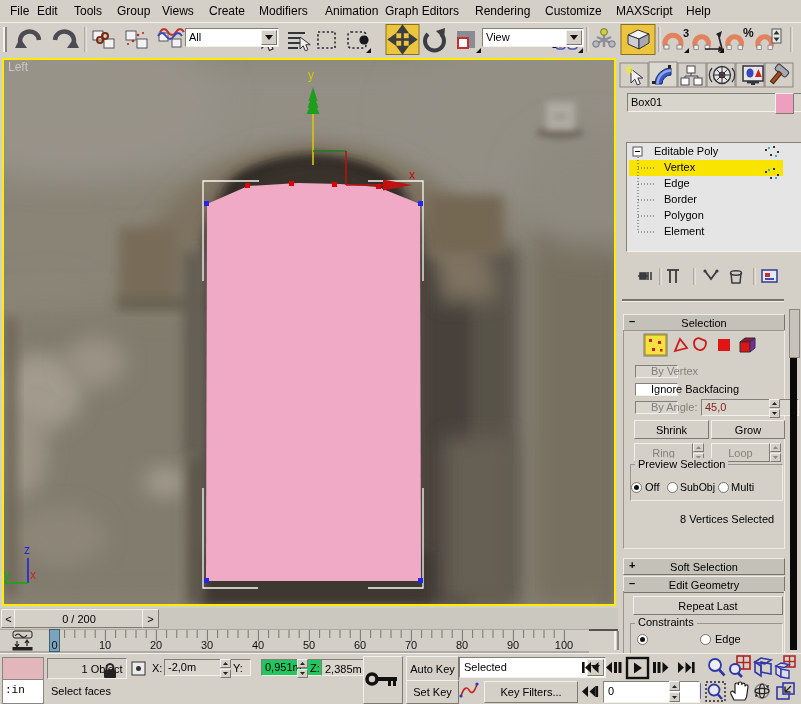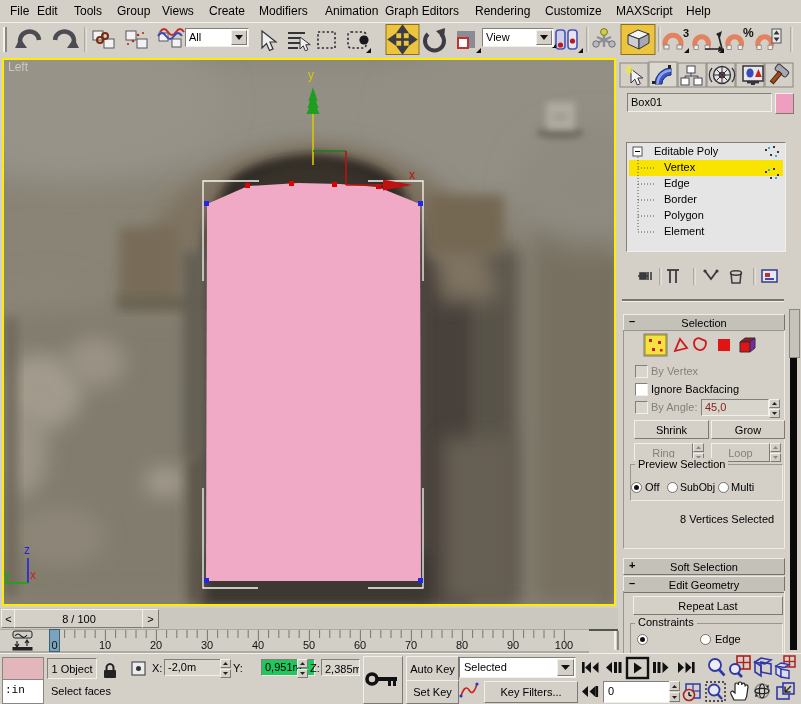--- a/index.html
+++ b/index.html
@@ -1,20 +1,20 @@
 <!DOCTYPE html>
 <html><head>
 <meta charset="utf-8">
 <style>
 html,body{margin:0;padding:0;}
 body{width:801px;height:704px;overflow:hidden;}
 #root{position:relative;width:801px;height:704px;background:#d4d0c8;font-family:"Liberation Sans",sans-serif;font-size:11px;color:#000;}
 .abs{position:absolute;}
 .raised{border:1px solid;border-color:#f2f0ea #7e7a72 #7e7a72 #f2f0ea;background:#d4d0c8;}
-.sunken{border:1px solid;border-color:#828078 #f2f0ea #f2f0ea #828078;background:#d7d4cc;}
+.sunken{border:1px solid;border-color:#828078 #f2f0ea #f2f0ea #828078;background:#d7d4cc;padding-left:30px;}
 .btn{display:flex;align-items:center;justify-content:center;}
 .hdr{background:#c4c1b9;border:1px solid;border-color:#eeece6 #76736b #76736b #eeece6;display:flex;align-items:center;justify-content:center;font-size:11px;}
 .gray{color:#84817a;}
 </style>
 </head>
 <body>
 <div id="root">
 
 <div class="abs" style="left:0;top:0;width:801px;height:22px;background:#d4d0c8;font-size:12px;">
 <span class="abs" style="left:10px;top:4px;">File</span>
@@ -519,21 +519,21 @@
 <span class="abs" style="left:36px;top:576px;margin-top:34px;">None</span>
 <div class="abs" style="left:82px;top:577px;width:9px;height:9px;border-radius:50%;background:#fff;border:1px solid #76736b;"></div>
 <span class="abs" style="left:97px;top:576px;">Edge</span>
 
 <div class="abs" style="left:172px;top:252px;width:7px;height:341px;background:#0a0a0a;"></div>
 <div class="abs" style="left:171px;top:252px;width:9px;height:47px;background:#c6c3bb;border:1px solid #8a8680;"></div>
 </div>
 
 <div class="abs" id="timeslider" style="left:0;top:608px;width:618px;height:21px;background:#cbc8c0;border-bottom:2px solid #55534d;">
  <div class="abs raised btn" style="left:1px;top:1px;width:13px;height:17px;">&lt;</div>
- <div class="abs raised btn" style="left:14px;top:1px;width:128px;height:17px;">8 / 100</div>
+ <div class="abs raised btn" style="left:14px;top:1px;width:128px;height:17px;">0 / 200</div>
  <div class="abs raised btn" style="left:142px;top:1px;width:15px;height:17px;">&gt;</div>
 </div>
 
 <div class="abs" id="trackbar" style="left:0;top:629px;width:801px;height:24px;">
 <svg width="801" height="24" style="position:absolute;left:0;top:0;">
  <rect x="0" y="0" width="589" height="23" fill="#d2cfc7"></rect>
  <line x1="0" y1="0" x2="589" y2="0" stroke="#8a8680"></line>
  <line x1="0" y1="23" x2="589" y2="23" stroke="#8a8680"></line>
 
  <g stroke="#222" fill="none">

